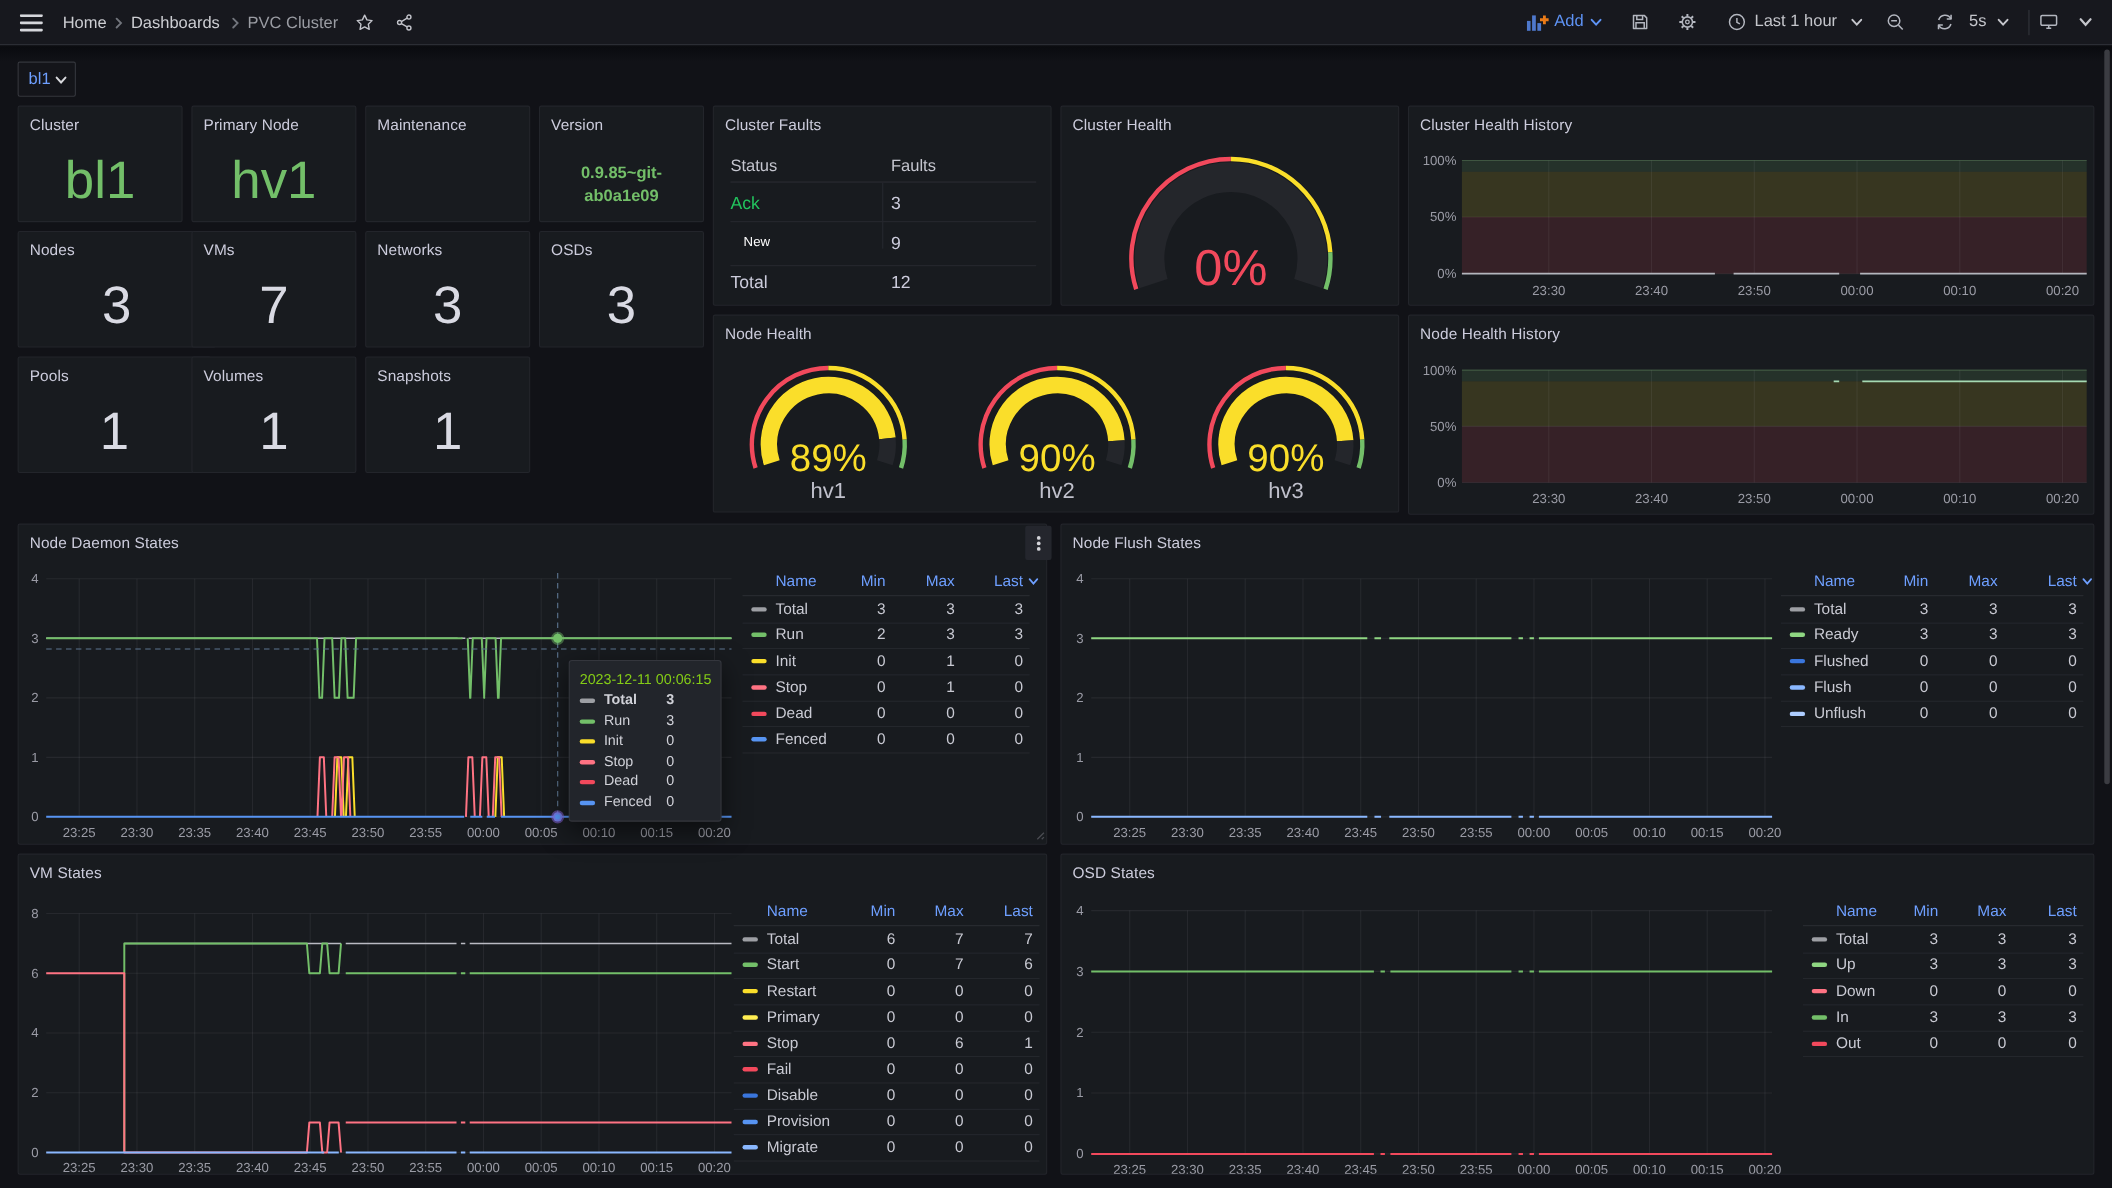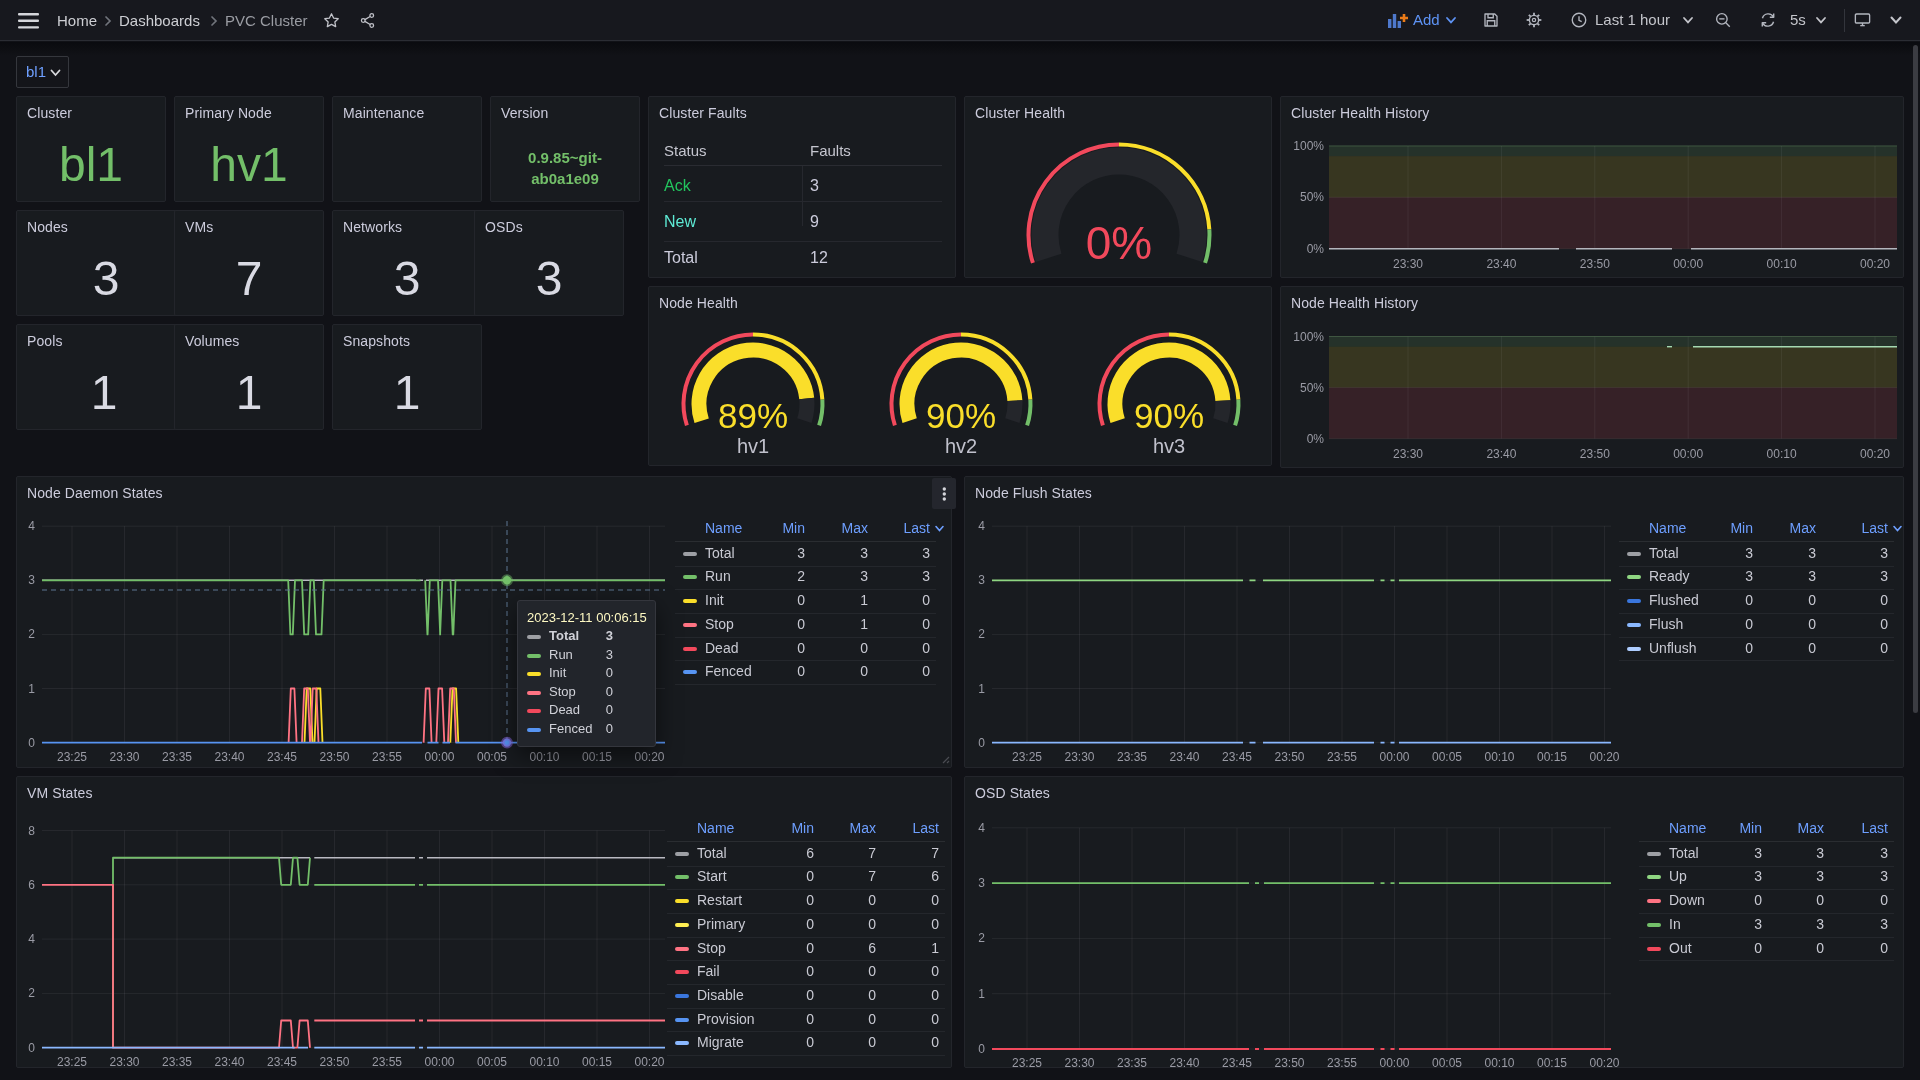--- a/index.html
+++ b/index.html
@@ -139,21 +139,21 @@
     <div class="statv" style="top:38px;font-size:48px;line-height:60px;color:#d9dae3">3</div>
   </div>
 <div class="panel" style="left:174px;top:210px;width:150px;height:106px">
     <div class="ptitle">VMs</div>
     <div class="statv" style="top:38px;font-size:48px;line-height:60px;color:#d9dae3">7</div>
   </div>
 <div class="panel" style="left:332px;top:210px;width:150px;height:106px">
     <div class="ptitle">Networks</div>
     <div class="statv" style="top:38px;font-size:48px;line-height:60px;color:#d9dae3">3</div>
   </div>
-<div class="panel" style="left:474px;top:210px;width:150px;height:106px">
+<div class="panel" style="left:490px;top:210px;width:150px;height:106px">
     <div class="ptitle">OSDs</div>
     <div class="statv" style="top:38px;font-size:48px;line-height:60px;color:#d9dae3">3</div>
   </div>
 <div class="panel" style="left:16px;top:324px;width:176px;height:106px">
     <div class="ptitle">Pools</div>
     <div class="statv" style="top:38px;font-size:48px;line-height:60px;color:#d9dae3">1</div>
   </div>
 <div class="panel" style="left:174px;top:324px;width:150px;height:106px">
     <div class="ptitle">Volumes</div>
     <div class="statv" style="top:38px;font-size:48px;line-height:60px;color:#d9dae3">1</div>
@@ -163,21 +163,21 @@
     <div class="statv" style="top:38px;font-size:48px;line-height:60px;color:#d9dae3">1</div>
   </div>
 <div class="panel" style="left:648px;top:96px;width:308px;height:182px">
 <div class="ptitle">Cluster Faults</div>
 <div class="abs" style="left:15px;top:45px;font-size:15px;font-weight:500;color:#c5c6cf">Status</div>
 <div class="abs" style="left:161px;top:45px;font-size:15px;font-weight:500;color:#c5c6cf">Faults</div>
 <div class="abs" style="left:15px;top:68px;width:278px;height:1px;background:#2a2c32"></div>
 <div class="abs" style="left:15px;top:80px;font-size:16px;color:#22c55e">Ack</div>
 <div class="abs" style="left:161px;top:80px;font-size:16px;color:#ccccdc">3</div>
 <div class="abs" style="left:15px;top:104px;width:278px;height:1px;background:#26282e"></div>
-<div class="abs" style="left:15px;top:116px;font-size:16px;color:#5eead4">New</div>
+<div class="abs" style="left:27px;top:116px;font-size:12px;color:#ffffff">New</div>
 <div class="abs" style="left:161px;top:116px;font-size:16px;color:#ccccdc">9</div>
 <div class="abs" style="left:15px;top:144px;width:278px;height:1px;background:#26282e"></div>
 <div class="abs" style="left:15px;top:152px;font-size:16px;color:#ccccdc">Total</div>
 <div class="abs" style="left:161px;top:152px;font-size:16px;color:#ccccdc">12</div>
 <div class="abs" style="left:153px;top:69px;width:1px;height:60px;background:#26282e"></div>
 </div>
 <div class="panel" style="left:964px;top:96px;width:308px;height:182px">
 <div class="ptitle">Cluster Health</div>
 <svg width="306" height="180" viewBox="0 0 306 180">
       <path d="M 67.93 165.97 A 90.50 90.50 0 0 1 154.00 47.50" stroke="#F2495C" stroke-width="4" fill="none"></path>
@@ -357,21 +357,21 @@
     <div class="lrow r" style="left:791px;top:162.5px;width:60px">0</div>
     <div class="lrow r" style="left:853px;top:162.5px;width:60px">0</div>
     <div class="abs" style="left:658px;top:183.3px;width:261px;height:1px;background:rgba(204,204,220,0.07)"></div>
     <div class="chip" style="left:666px;top:195.2px;background:#5794F2"></div>
     <div class="lrow" style="left:688px;top:186.2px">Fenced</div>
     <div class="lrow r" style="left:728px;top:186.2px;width:60px">0</div>
     <div class="lrow r" style="left:791px;top:186.2px;width:60px">0</div>
     <div class="lrow r" style="left:853px;top:186.2px;width:60px">0</div>
     <div class="abs" style="left:658px;top:207.0px;width:261px;height:1px;background:rgba(204,204,220,0.07)"></div>
     <div class="abs" style="left:500px;top:123px;width:139px;height:147px;background:#22252b;border:1px solid #34363d;border-radius:3px;box-shadow:0 8px 24px rgba(0,0,0,0.55);z-index:5">
-<div class="abs" style="left:9px;top:9px;font-size:13px;color:#fef9c3;white-space:nowrap">2023-12-11 00:06:15</div>
+<div class="abs" style="left:9px;top:9px;font-size:13px;color:#84cc16;white-space:nowrap">2023-12-11 00:06:15</div>
 <div class="abs" style="left:9px;top:34px;width:14px;height:4px;border-radius:2px;background:#9d9fa4"></div>
       <div class="abs" style="left:31px;top:27px;font-size:13px;color:#d0d1d8;font-weight:700;">Total</div>
       <div class="abs" style="left:59px;top:27px;width:36px;text-align:right;font-size:13px;color:#d0d1d8;font-weight:700;">3</div>
       <div class="abs" style="left:9px;top:52.6px;width:14px;height:4px;border-radius:2px;background:#73BF69"></div>
       <div class="abs" style="left:31px;top:45.6px;font-size:13px;color:#d0d1d8;">Run</div>
       <div class="abs" style="left:59px;top:45.6px;width:36px;text-align:right;font-size:13px;color:#d0d1d8;">3</div>
       <div class="abs" style="left:9px;top:71.2px;width:14px;height:4px;border-radius:2px;background:#FADE2A"></div>
       <div class="abs" style="left:31px;top:64.2px;font-size:13px;color:#d0d1d8;">Init</div>
       <div class="abs" style="left:59px;top:64.2px;width:36px;text-align:right;font-size:13px;color:#d0d1d8;">0</div>
       <div class="abs" style="left:9px;top:89.80000000000001px;width:14px;height:4px;border-radius:2px;background:#FF7383"></div>

